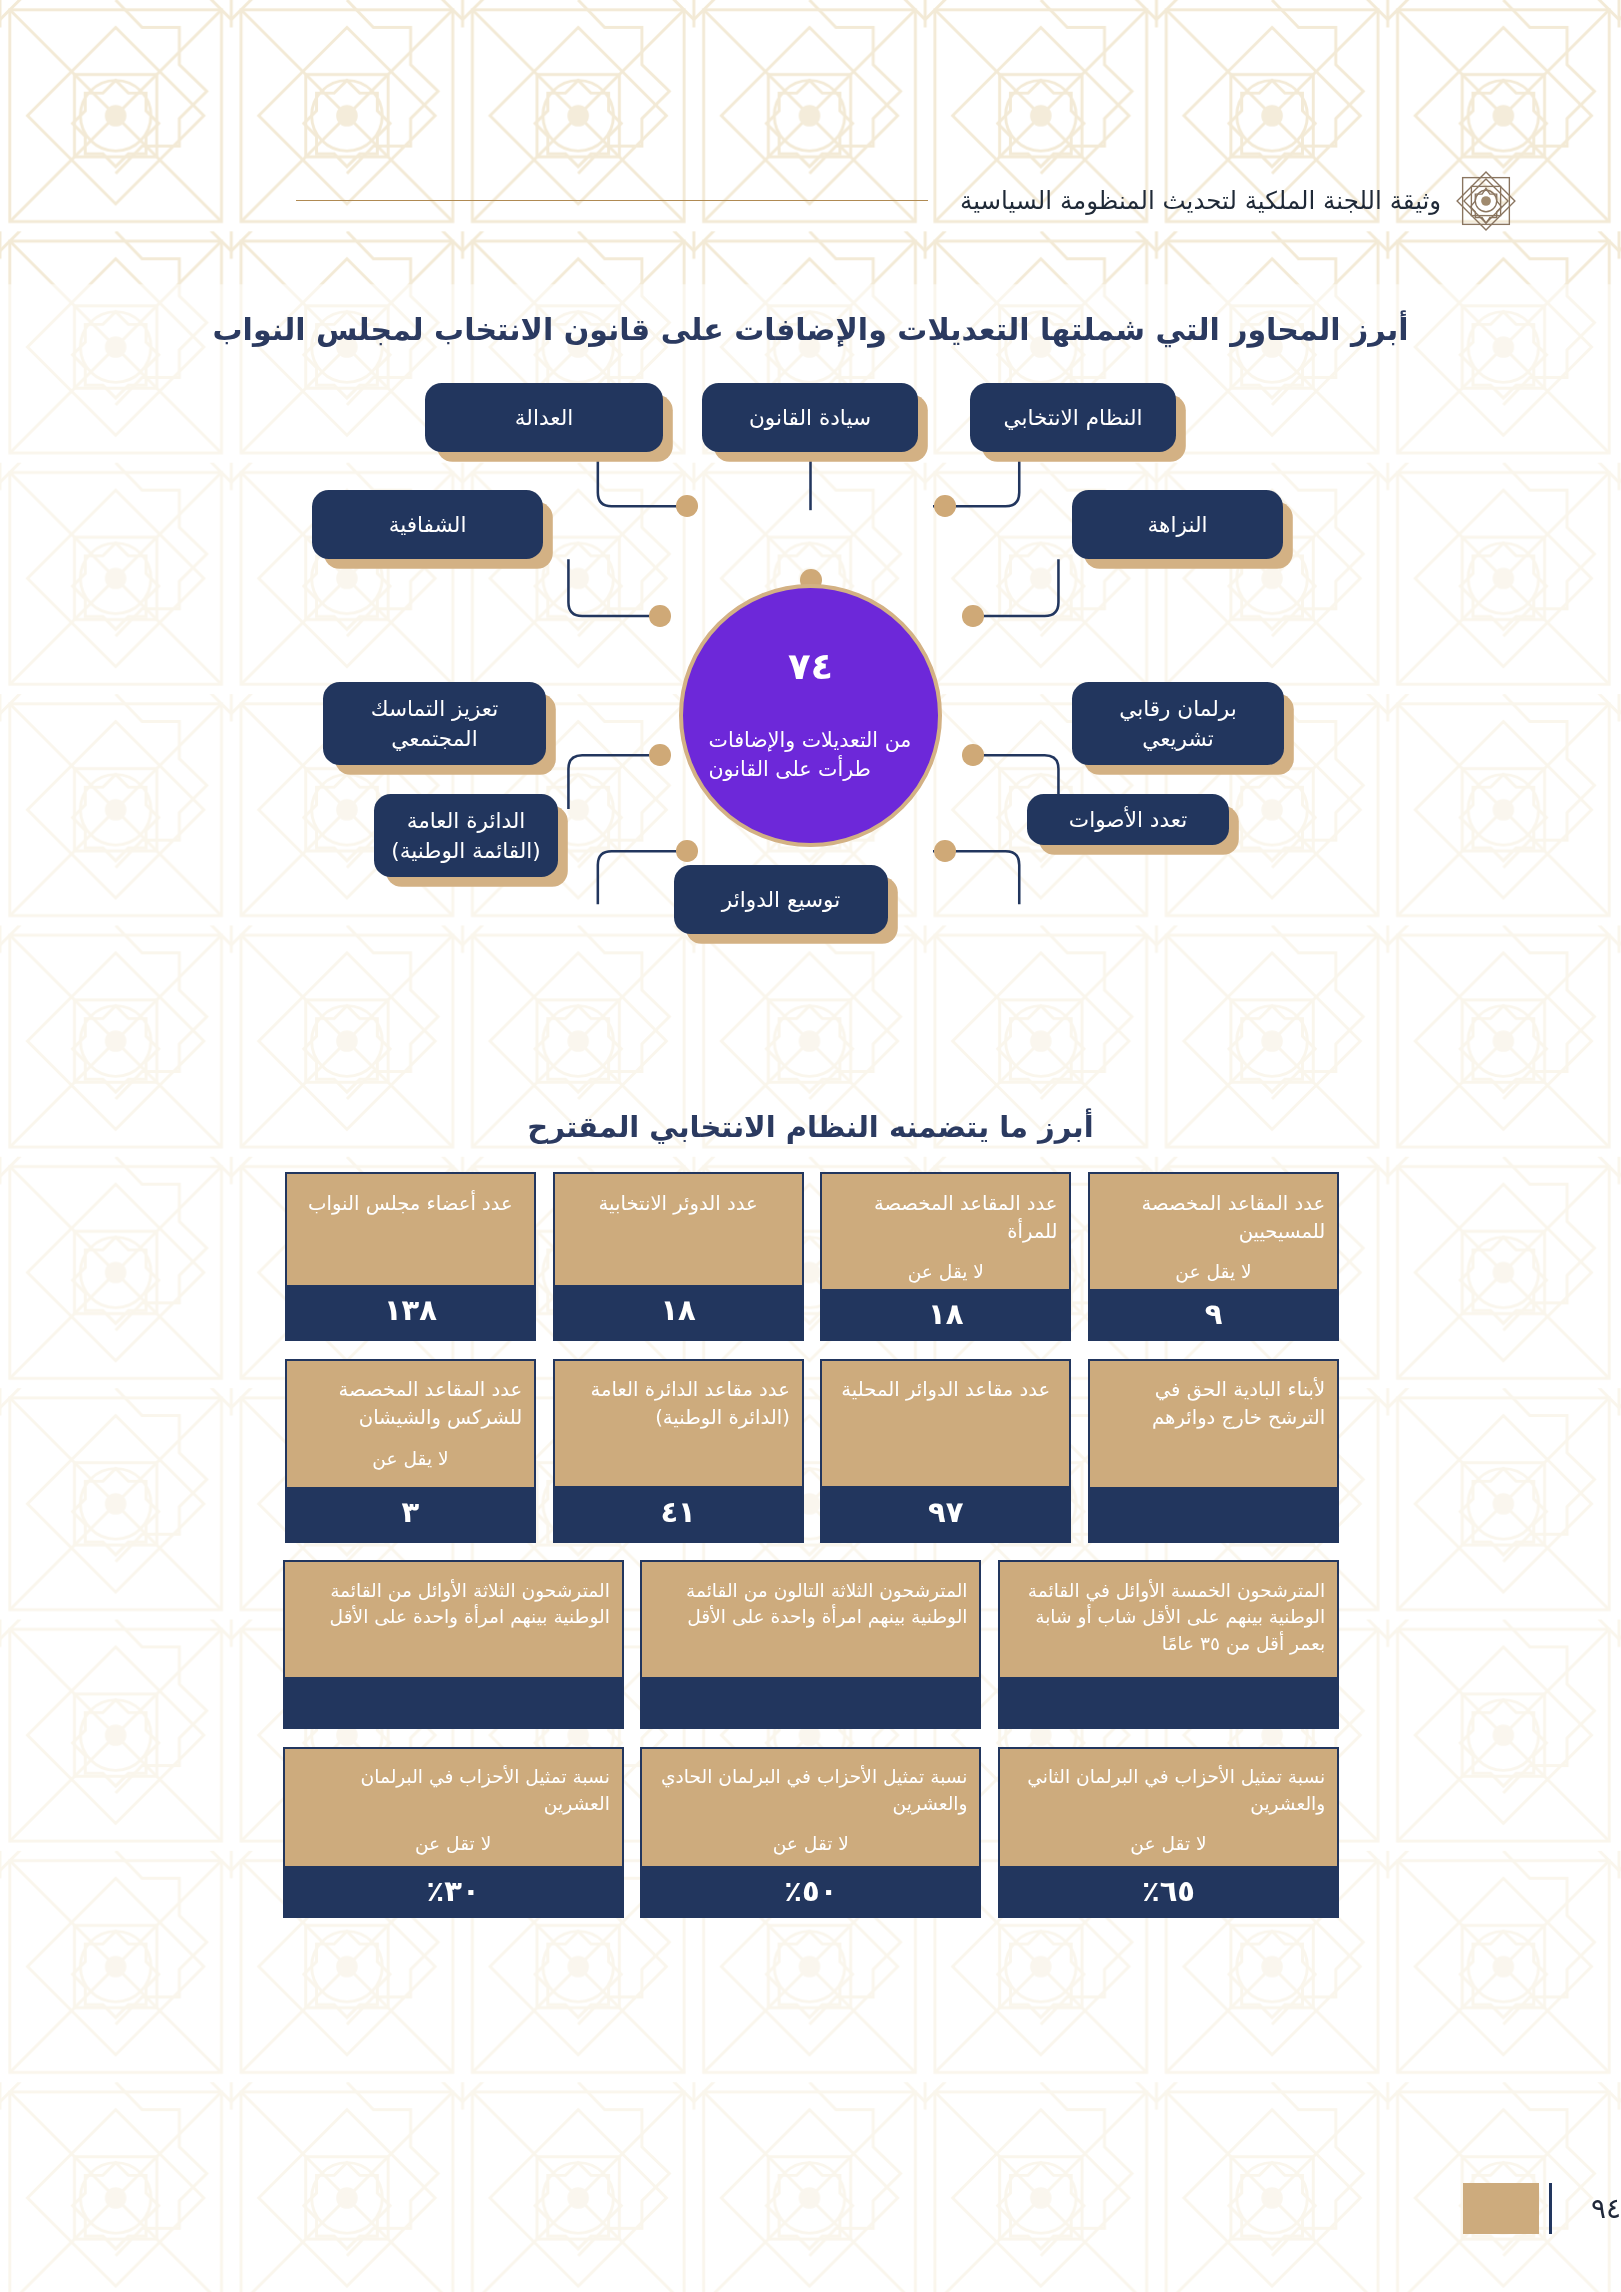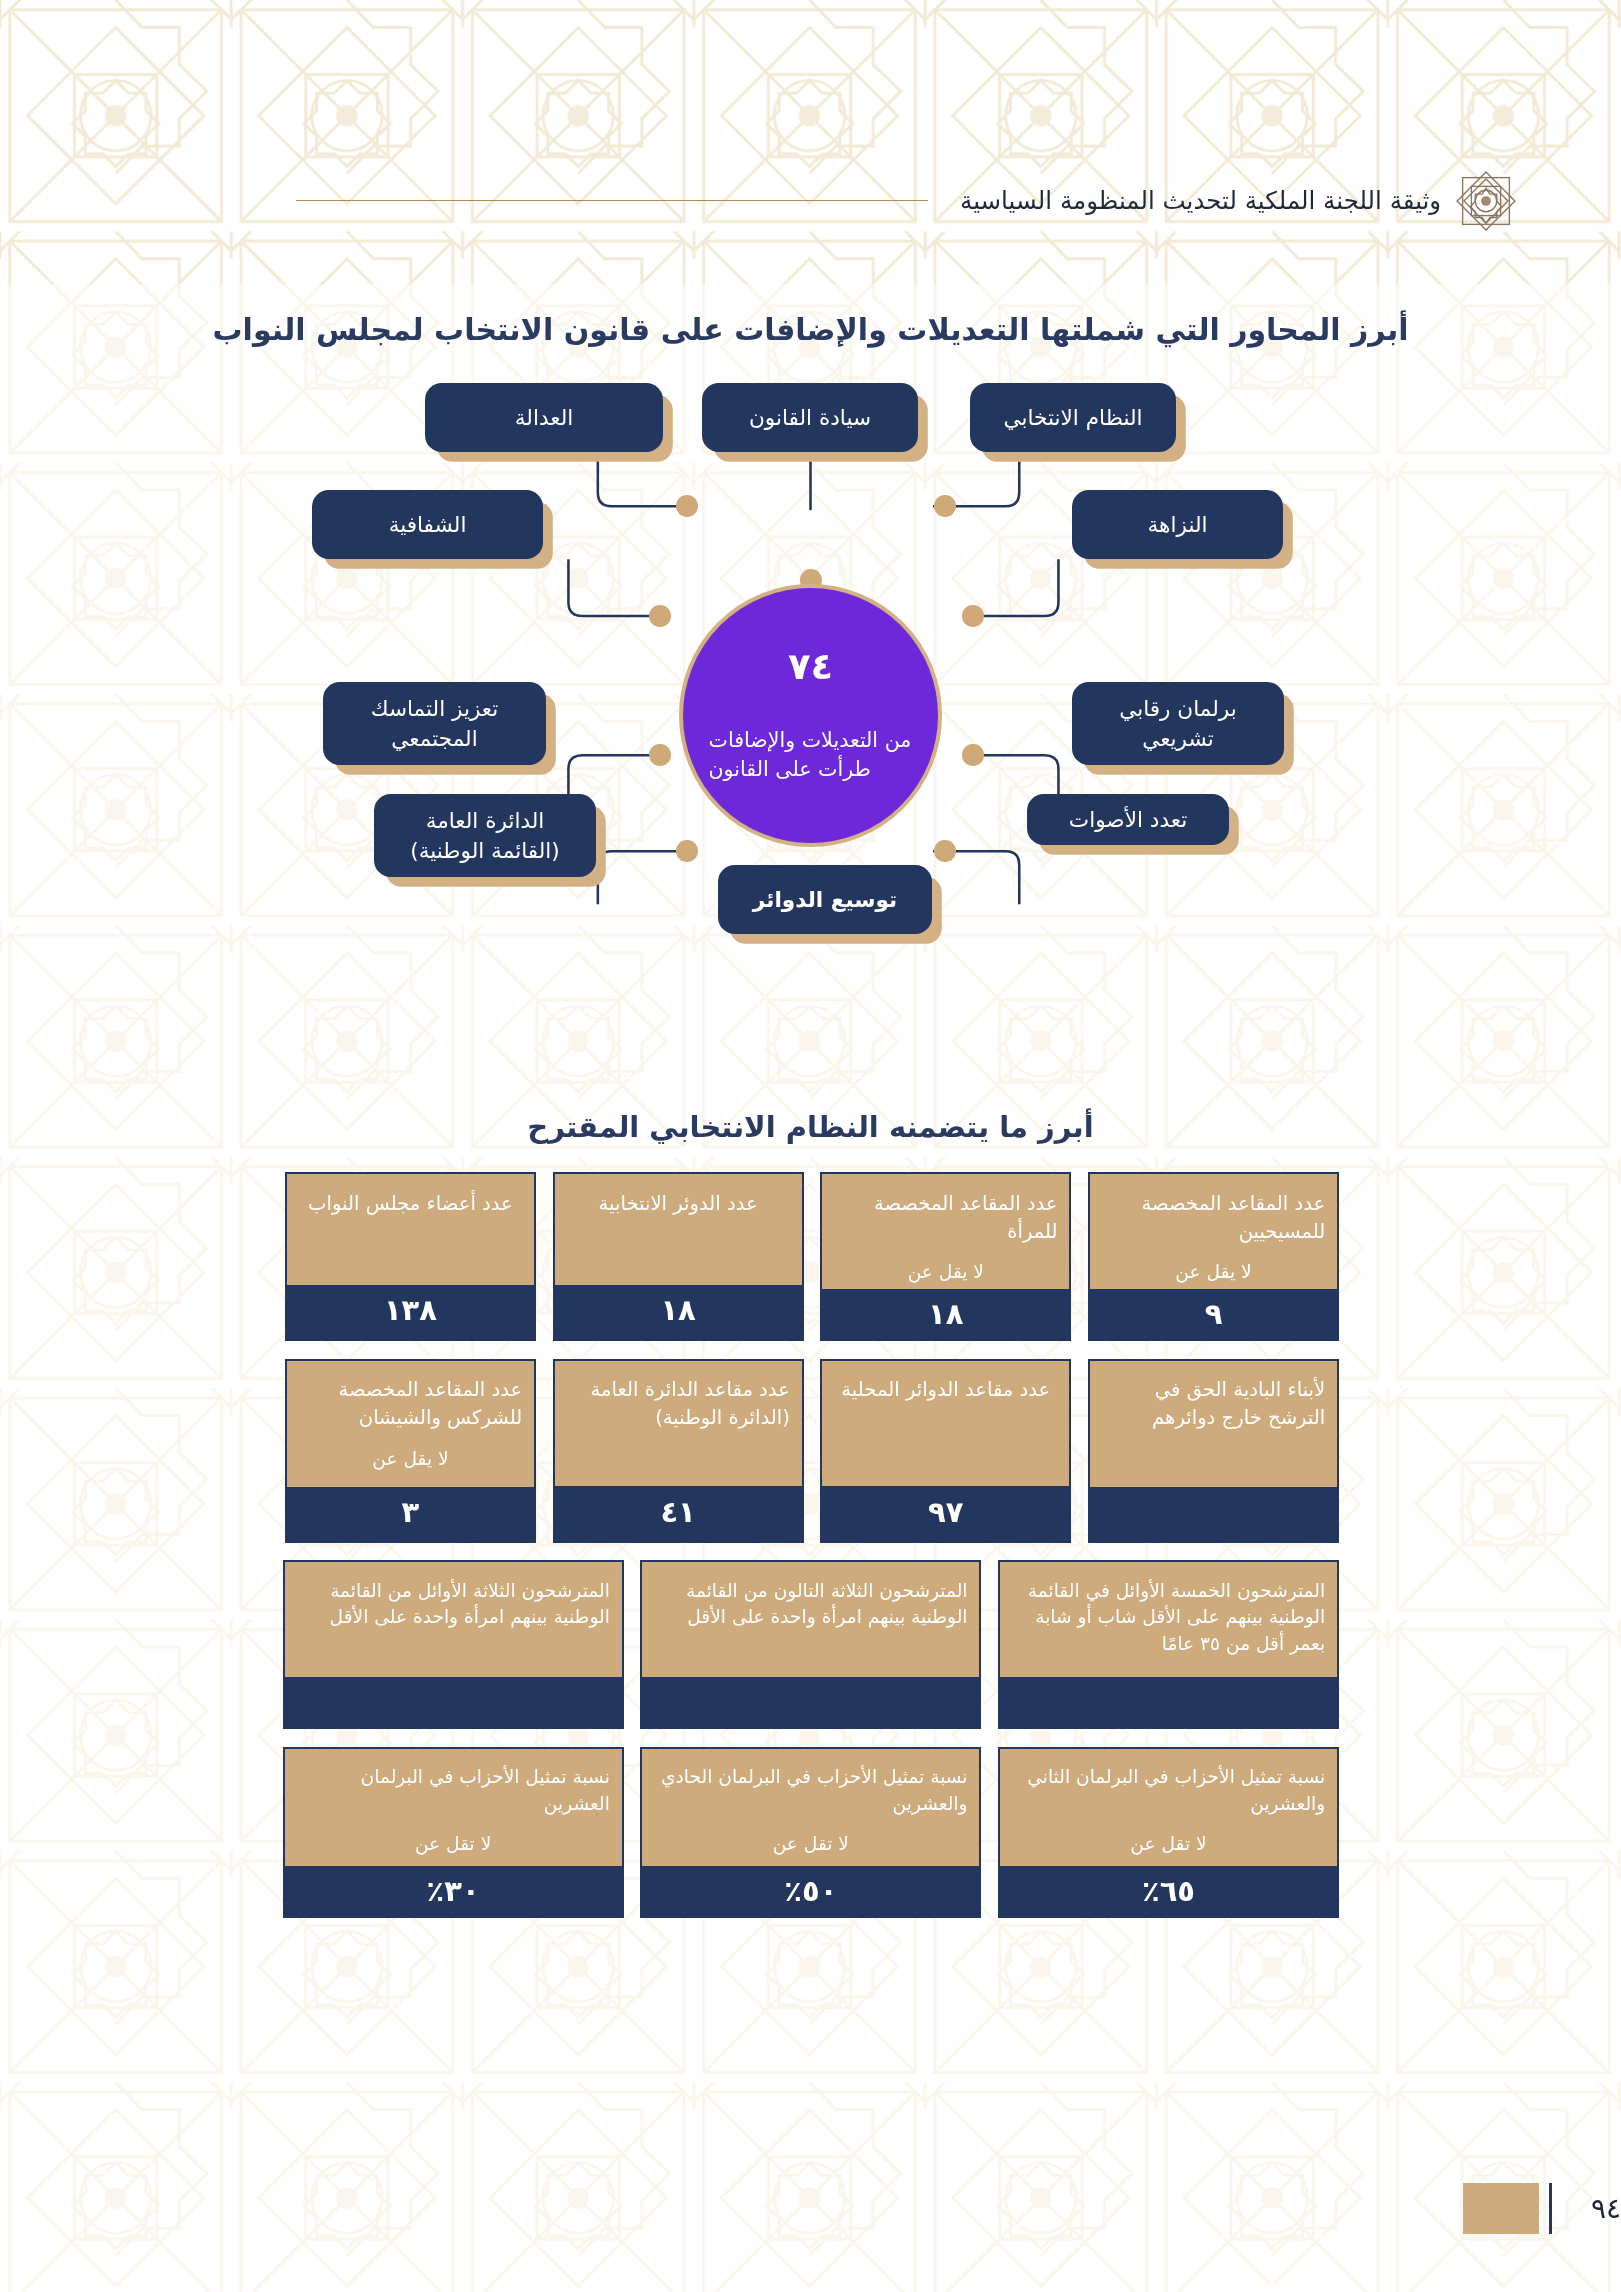--- a/index.html
+++ b/index.html
@@ -379,25 +379,25 @@
     </div>
 
     <div class="node" style="left:323px; top:319px; width:223px; height:83px;">
       <span>تعزيز التماسك المجتمعي</span>
     </div>
 
     <div class="node" style="left:1072px; top:319px; width:212px; height:83px;">
       <span>برلمان رقابي تشريعي</span>
     </div>
 
-    <div class="node" style="left:374px; top:431px; width:222px; height:83px;justify-content:center;">
+    <div class="node" style="left:374px; top:431px; width:184px; height:83px;justify-content:center;">
       <span>الدائرة العامة (القائمة الوطنية)</span>
     </div>
 
-    <div class="node" style="left:718px; top:502px; width:214px; height:69px;font-weight:bold;">
+    <div class="node" style="left:674px; top:502px; width:214px; height:69px;">
       <span>توسيع الدوائر</span>
     </div>
 
     <div class="node" style="left:1027px; top:431px; width:202px; height:51px;">
       <span>تعدد الأصوات</span>
     </div>
   </div>
 
   <div class="section-title" id="title-proposal">أبرز ما يتضمنه النظام الانتخابي المقترح</div>
 

